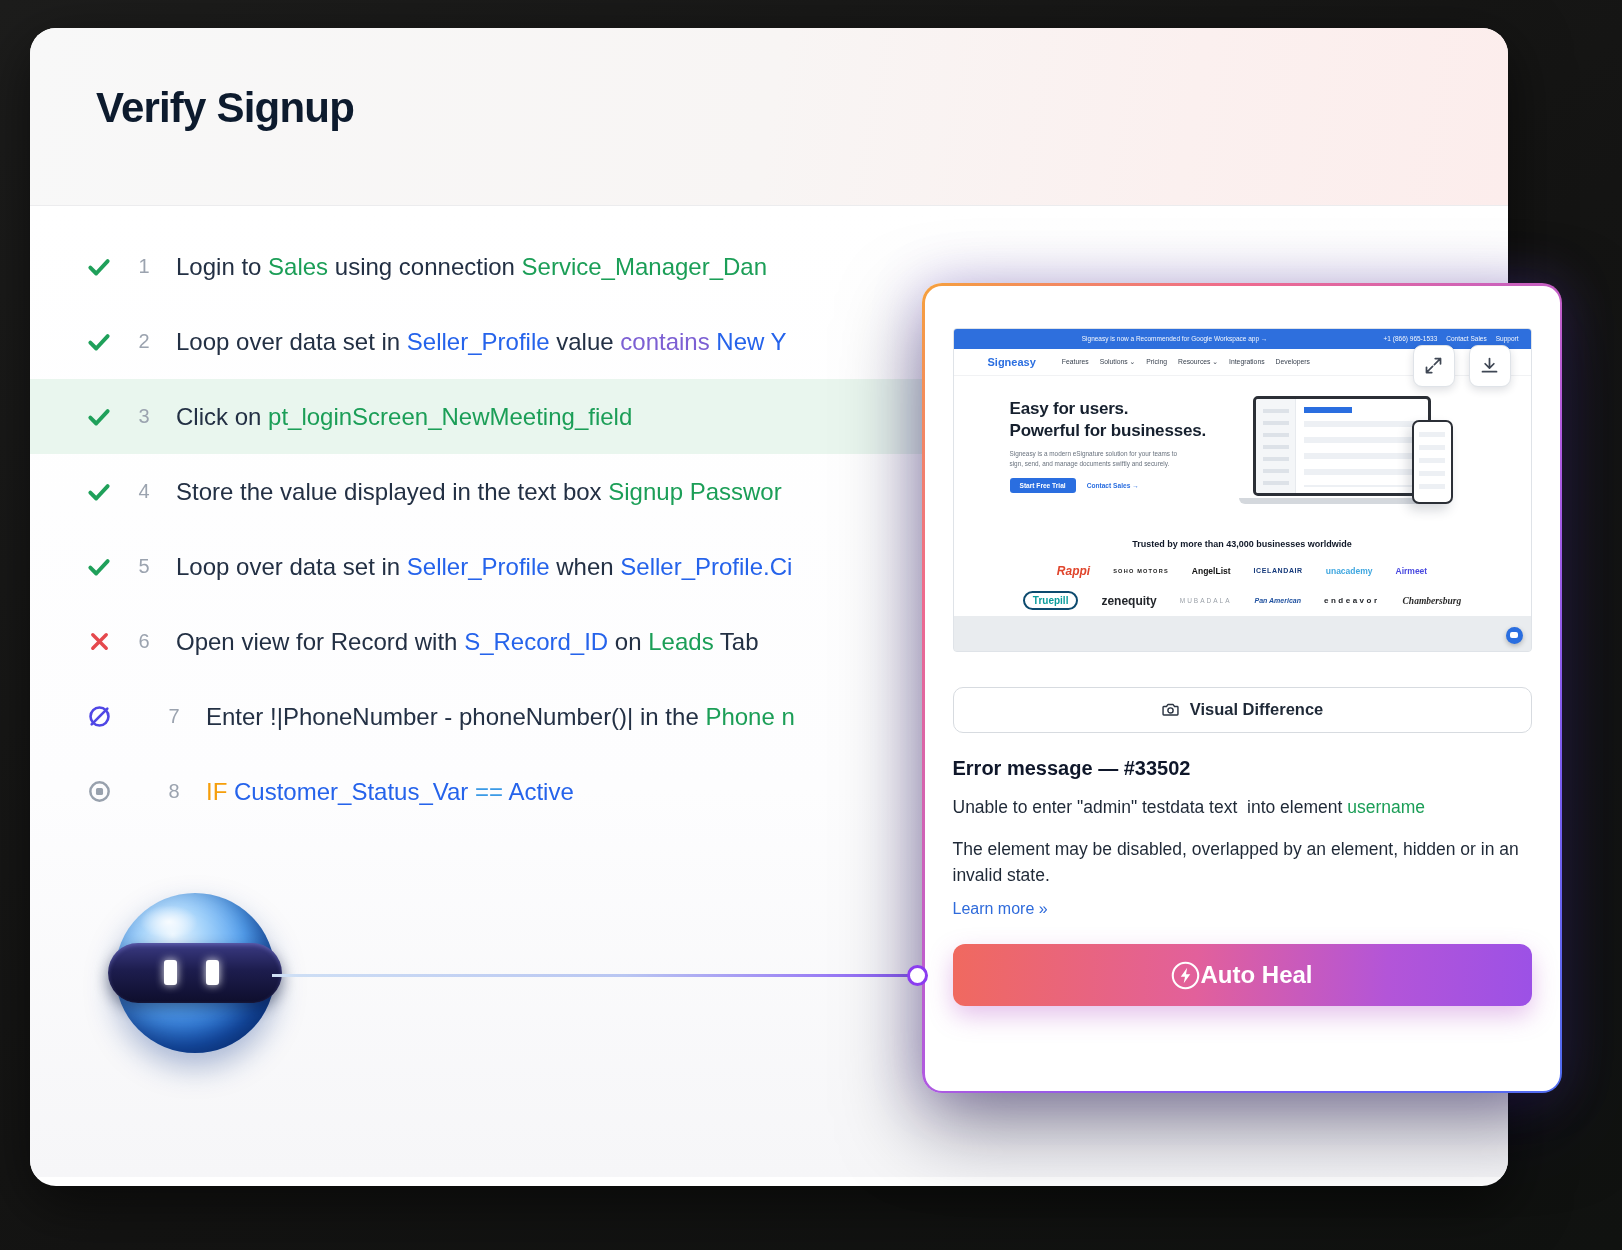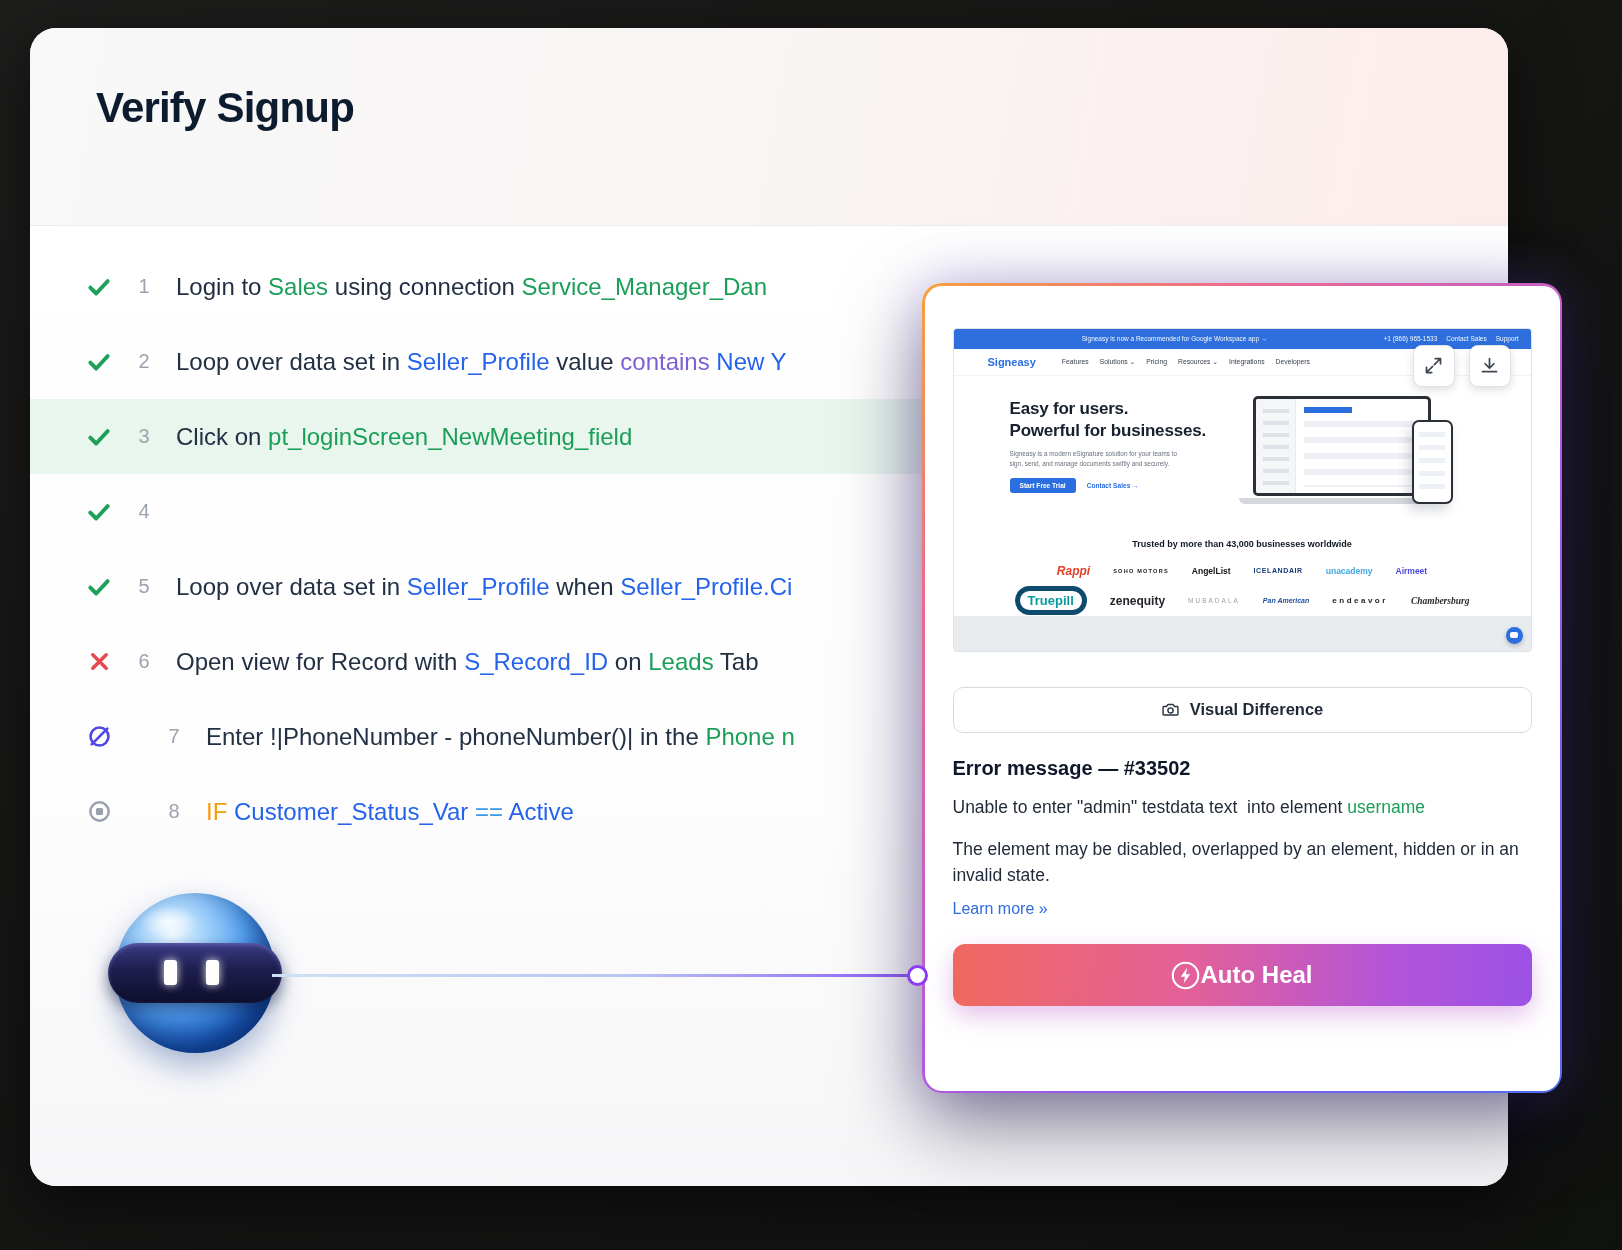--- a/index.html
+++ b/index.html
@@ -10,21 +10,21 @@
     font-family:"Liberation Sans", sans-serif;
   }
 
   
   .main-card {
     position:absolute; left:30px; top:28px; width:1478px; height:1158px;
     background:#ffffff; border-radius:26px; overflow:hidden; z-index:1;
     box-shadow: 0 18px 60px rgba(0,0,0,.55);
   }
   .card-header {
-    height:198px; border-bottom:1px solid #ececee;
+    height:178px; border-bottom:1px solid #ececee;
     background: linear-gradient(100deg,#f8f8f8 0%,#f8f5f4 50%,#fbf0ef 78%,#fcedec 100%);
     padding:56px 0 0 66px;
   }
   .card-header h1 { font-size:42px; font-weight:700; color:#0d1b2e; letter-spacing:-0.8px; }
   .card-body {
     height:971px;
     background: linear-gradient(180deg,#ffffff 0%,#fdfdfe 60%,#f6f6f8 100%);
   }
   .steps-list { padding-top:23px; }
   .step-row {
@@ -158,21 +158,21 @@
   }
   .trusted { height:22px; background:#fff; text-align:center; font-size:9px; font-weight:700; color:#101828; padding-top:5px; }
   .logos-row { height:30px; background:#fff; display:flex; align-items:center; justify-content:center; gap:23px; }
   .logo-item { white-space:nowrap; }
   .r1-1 { color:#e0452c; font-size:12px; font-weight:800; font-style:italic; }
   .r1-2 { color:#1a1a1a; font-size:5.6px; letter-spacing:1.2px; font-weight:600; }
   .r1-3 { color:#111; font-size:8.5px; font-weight:700; }
   .r1-4 { color:#15397a; font-size:7px; font-weight:700; letter-spacing:.6px; }
   .r1-5 { color:#3fa7e0; font-size:8.5px; font-weight:700; }
   .r1-6 { color:#4a4ae0; font-size:8.5px; font-weight:700; }
-  .r2-1 { color:#0a9c9c; font-size:13px; font-weight:700; border:5px solid #0c4a6e; border-radius:999px; padding:2px 8px; }
+  .r2-1 { color:#0a9c9c; font-size:10px; font-weight:700; border:2px solid #0c4a6e; border-radius:999px; padding:2px 8px; }
   .r2-2 { color:#23262b; font-size:12px; font-weight:700; }
   .r2-3 { color:#9aa0a8; font-size:6.5px; letter-spacing:2px; }
   .r2-4 { color:#1d4f9e; font-size:7px; font-style:italic; font-weight:600; }
   .r2-5 { color:#23262b; font-size:8px; letter-spacing:2.5px; font-weight:600; }
   .r2-6 { color:#2b2b2b; font-size:9.5px; font-weight:700; font-style:italic; font-family:"Liberation Serif", serif; }
   .shot-footer { flex:1; background:#e9ecef; position:relative; }
   .chat-bubble {
     position:absolute; right:8px; bottom:7px; width:17px; height:17px; border-radius:50%;
     background:#2a6ee0; display:flex; align-items:center; justify-content:center;
     box-shadow:0 2px 5px rgba(0,0,0,.25);
@@ -243,20 +243,21 @@
             <span class="step-num">3</span>
             <span class="step-text"><span class="seg-dark">Click on </span><span class="seg-green">pt_loginScreen_NewMeeting_field</span></span>
           </div>
           <div class="step-row">
             <span class="step-icon">
               <svg viewBox="0 0 24 24" width="26" height="26">
                 <path d="M4 12.6l5.4 5.4L20 6.6" fill="none" stroke="#1fa05a" stroke-width="3.6" stroke-linecap="round" stroke-linejoin="round"></path>
               </svg>
             </span>
             <span class="step-num">4</span>
+            <span class="step-text"><span class="seg-dark">Store the value displayed in the text box </span><span class="seg-green">Signup Passwor</span></span>
           </div>
           <div class="step-row">
             <span class="step-icon">
               <svg viewBox="0 0 24 24" width="26" height="26">
                 <path d="M4 12.6l5.4 5.4L20 6.6" fill="none" stroke="#1fa05a" stroke-width="3.6" stroke-linecap="round" stroke-linejoin="round"></path>
               </svg>
             </span>
             <span class="step-num">5</span>
             <span class="step-text"><span class="seg-dark">Loop over data set in </span><span class="seg-blue">Seller_Profile</span><span class="seg-dark"> when </span><span class="seg-blue">Seller_Profile.Ci</span></span>
           </div>

